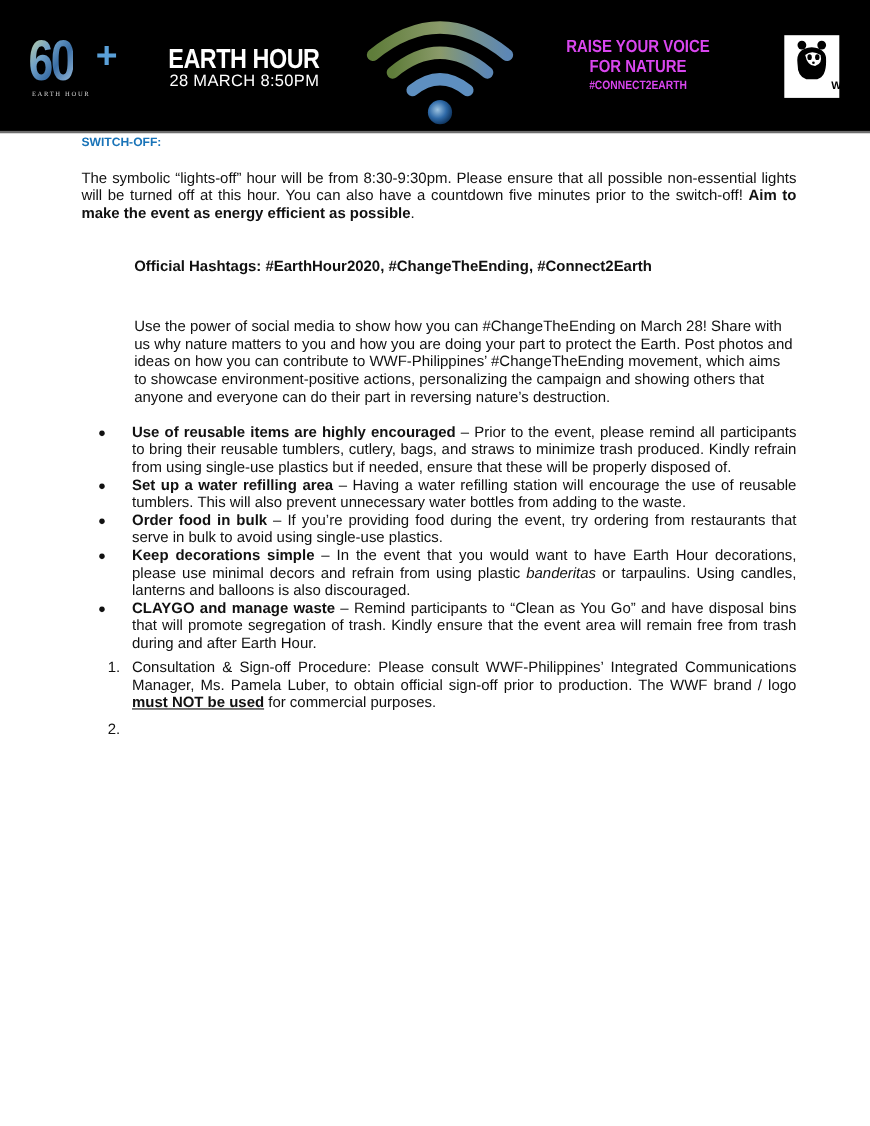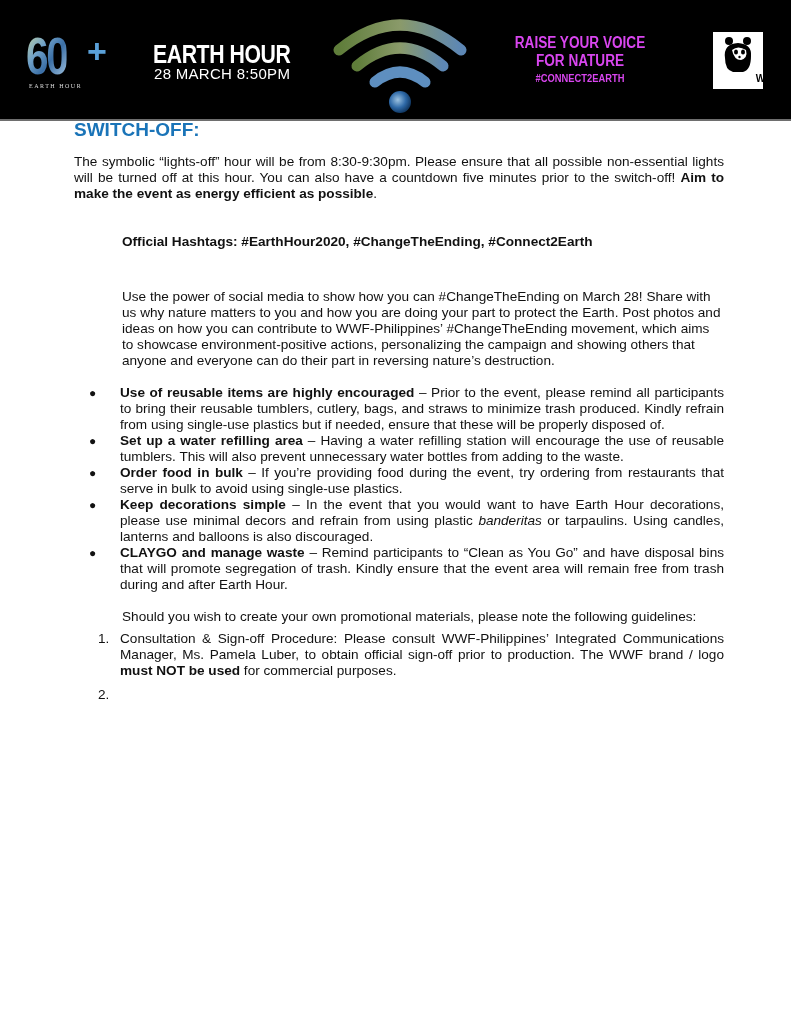--- a/index.html
+++ b/index.html
@@ -24,33 +24,33 @@
   .raise { position: absolute; left: 500px; top: 34px; width: 160px; text-align: center; color: #d946ef; font-weight: bold; }
   .raise .l1 { font-size: 16px; line-height: 18px; transform: scaleX(0.85); }
   .raise .l2 { font-size: 16px; line-height: 18px; transform: scaleX(0.85); }
   .raise .l3 { font-size: 11px; line-height: 16px; transform: scaleX(0.85); }
 
   .wwf { position: absolute; left: 713px; top: 32px; width: 50px; height: 57px; background: #fff; }
   .wwf svg { position: absolute; left: 8px; top: 4px; }
   .wwf .wwf-text { position: absolute; left: 0; width: 39px; top: 41px; text-align: center; font-weight: bold; font-size: 10px; color: #000; letter-spacing: 0.2px; margin-left: 36px; }
 
   .content { position: absolute; left: 74px; top: 121px; width: 650px; font-size: 13.6px; line-height: 16px; }
-  .h-blue { color: #1a74b8; font-weight: bold; font-size: 19px; line-height: 16px; }
+  .h-blue { color: #1a74b8; font-weight: bold; font-size: 11px; line-height: 16px; }
   p { text-align: justify; }
   .left { text-align: left; margin-left: 48px; }
   b { font-weight: bold; }
 
   ul.bullets { list-style: none; margin-left: 46px; }
   ul.bullets li { position: relative; text-align: justify; }
   ul.bullets li .dot { position: absolute; left: -31px; top: 0; font-size: 12px; }
 
   ol.nums { list-style: none; margin-left: 46px; }
   ol.nums li { position: relative; text-align: justify; }
   ol.nums li .num { position: absolute; left: -22px; top: 0; }
-  .ul-strong { font-weight: bold; }
+  .ul-strong { font-weight: bold; text-decoration: underline; }
 </style>
 </head>
 <body>
 
 <div class="banner">
   <div class="logo60">
     <span class="digits">60</span>
     <span class="plus">+</span>
     <span class="sub">EARTH HOUR</span>
   </div>
@@ -132,21 +132,20 @@
       <span class="dot">●</span>
       <b>Keep decorations simple</b><span> – In the event that you would want to have Earth Hour decorations, please use minimal decors and refrain from using plastic </span><i>banderitas</i><span> or tarpaulins. Using candles, lanterns and balloons is also discouraged.</span>
     </li>
     <li>
       <span class="dot">●</span>
       <b>CLAYGO and manage waste</b><span> – Remind participants to “Clean as You Go” and have disposal bins that will promote segregation of trash. Kindly ensure that the event area will remain free from trash during and after Earth Hour.</span>
     </li>
   </ul>
 
 
-  <p class="left" style="margin-top:16px;">Should you wish to create your own promotional materials, please note the following guidelines:</p>
 
   <ol class="nums" style="margin-top:6px;">
     <li>
       <span class="num">1.</span>
       <span>Consultation &amp; Sign-off Procedure: Please consult WWF-Philippines’ Integrated Communications Manager, Ms. Pamela Luber, to obtain official sign-off prior to production. The WWF brand / logo </span><span class="ul-strong">must NOT be used</span><span> for commercial purposes.</span>
     </li>
     <li style="margin-top:8px;">
       <span class="num">2.</span>
     </li>
   </ol>

